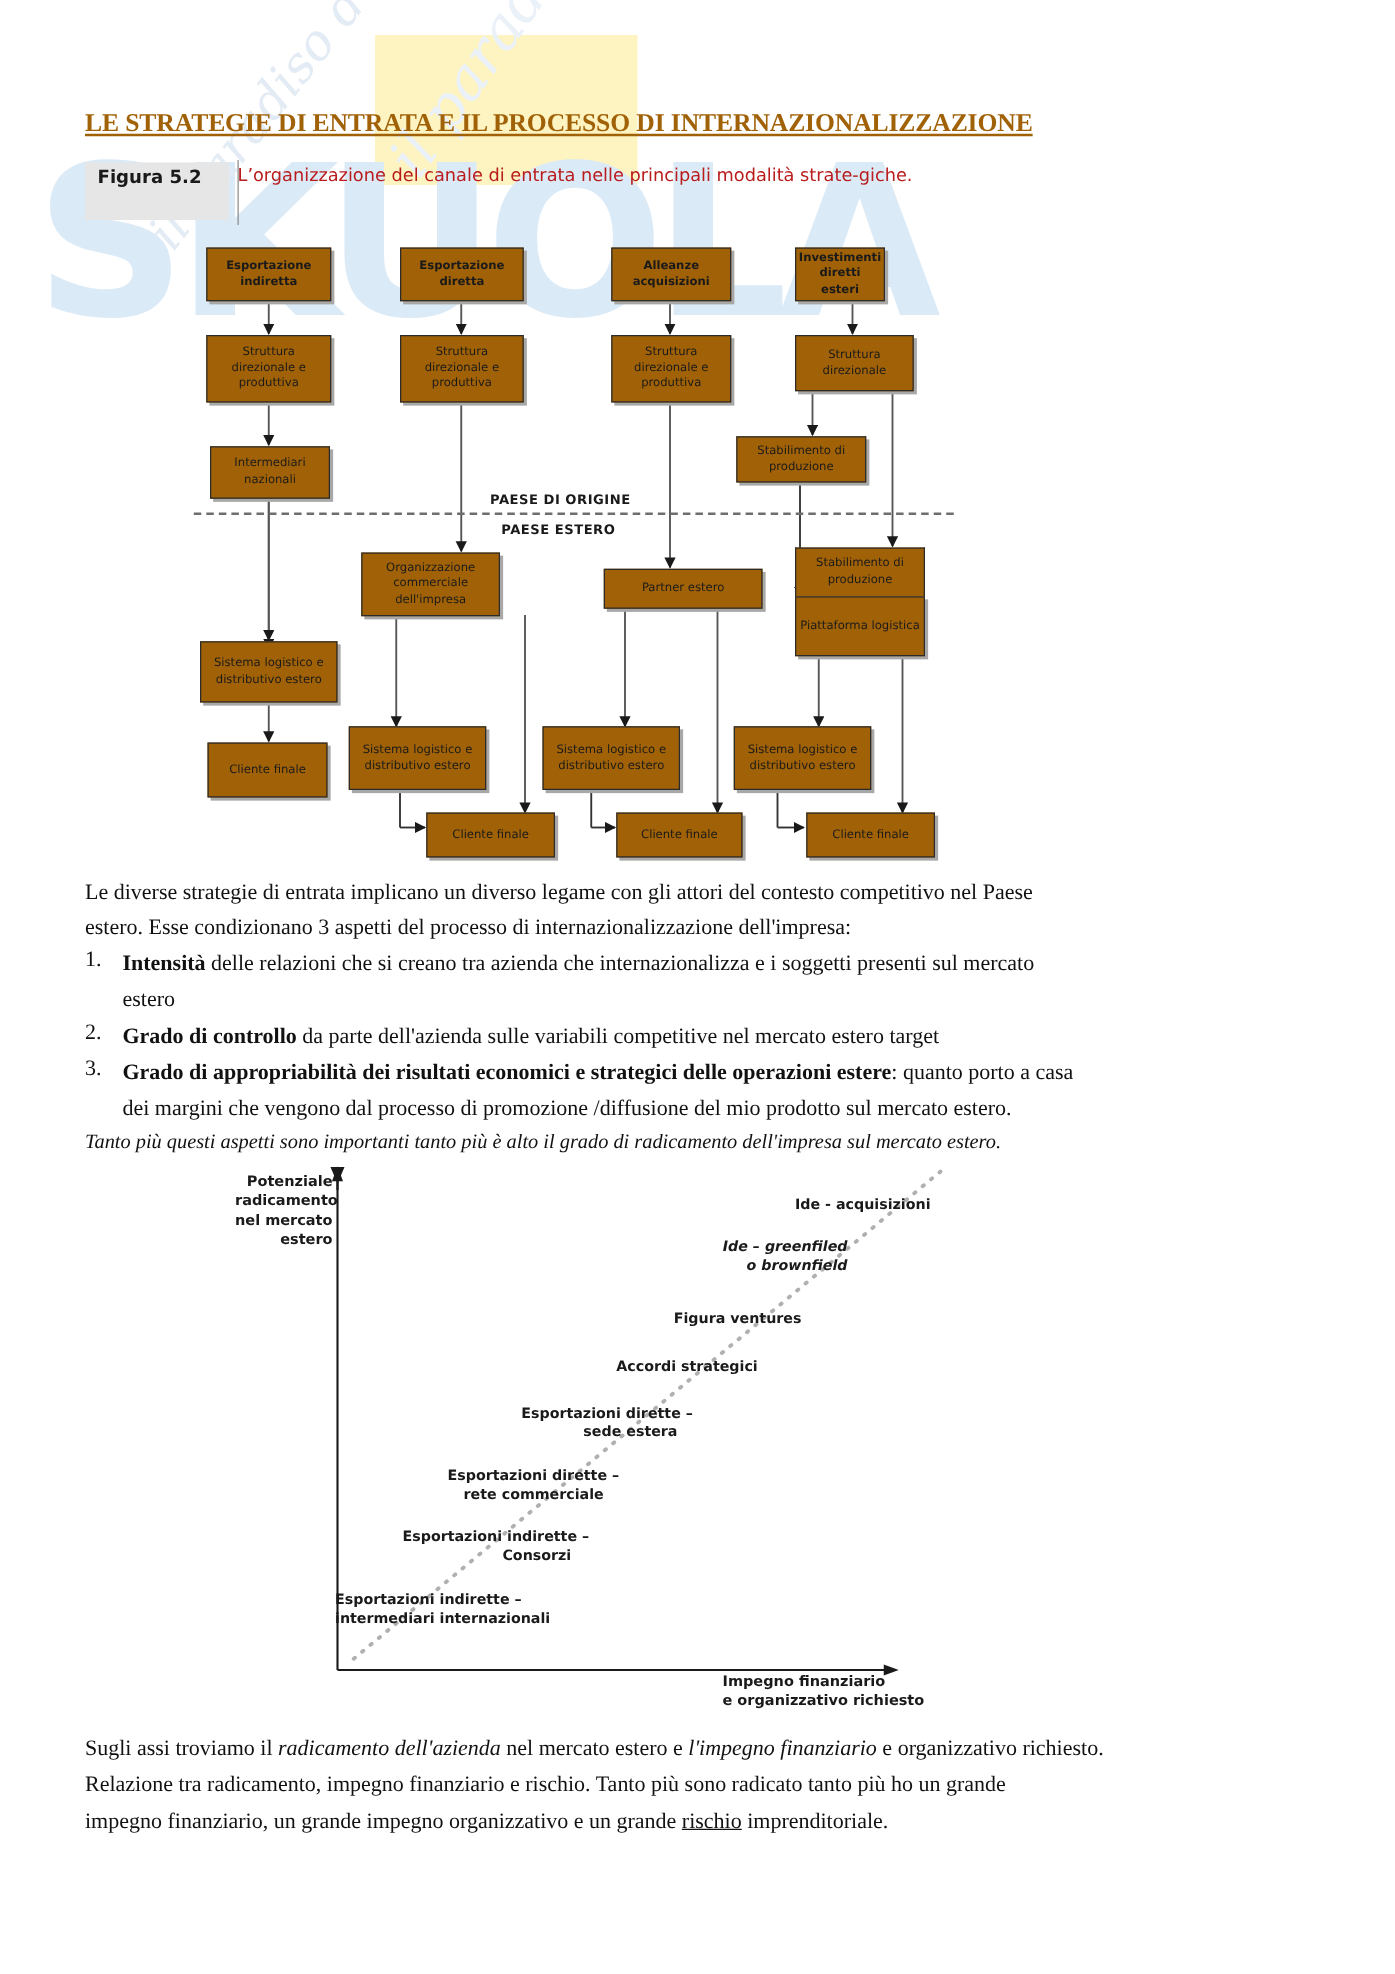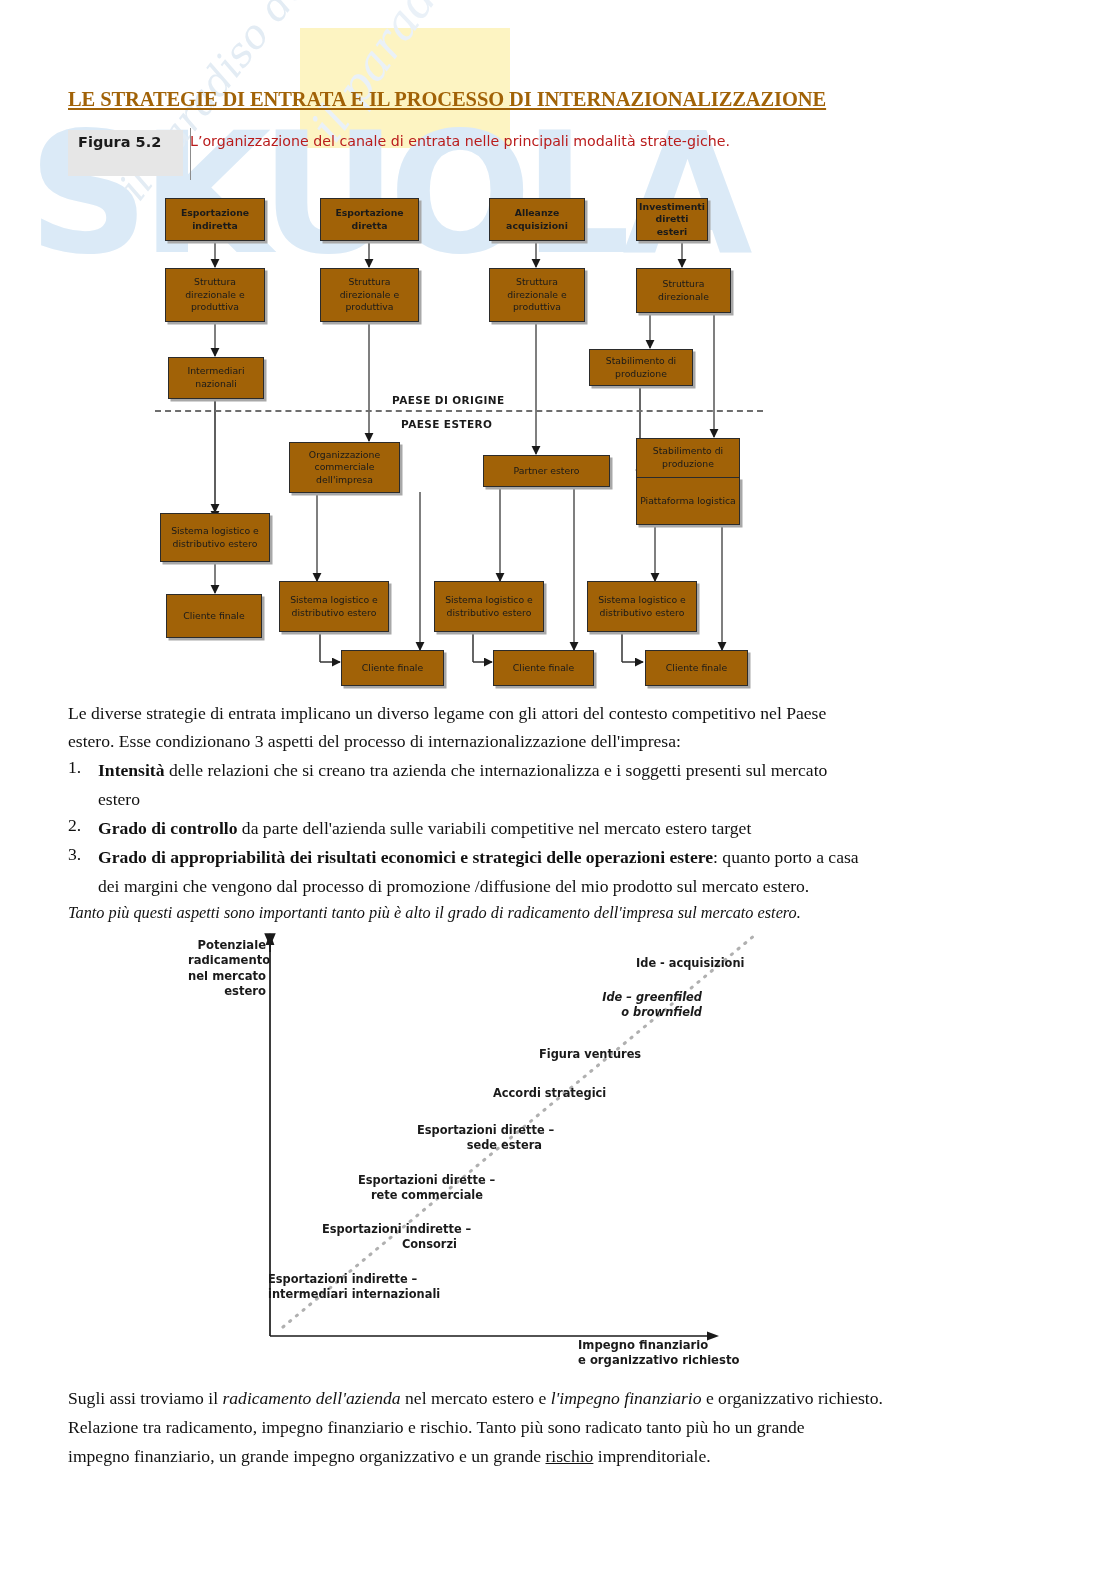--- a/index.html
+++ b/index.html
@@ -343,21 +343,21 @@
       <div>estero</div>
     </div>
 
     <div class="sc-axis-lbl" style="left:578px;top:1338px;width:200px;text-align:left;">
       <div>Impegno finanziario</div>
       <div>e organizzativo richiesto</div>
     </div>
 
     <div class="sc-lbl" style="left:636px;top:956px;">Ide - acquisizioni</div>
 
-    <div class="sc-lbl ital" style="left:602px;top:990px;text-align:right;width:100px;">
+    <div class="sc-lbl ital" style="left:578px;top:990px;text-align:right;width:100px;">
       <div>Ide – greenfiled</div>
       <div>o brownfield</div>
     </div>
 
     <div class="sc-lbl" style="left:539px;top:1047px;">Figura ventures</div>
 
     <div class="sc-lbl" style="left:473px;top:1086px;margin-left:20px;">Accordi strategici</div>
 
     <div class="sc-lbl" style="left:417px;top:1123px;text-align:right;width:125px;">
       <div>Esportazioni dirette –</div>

